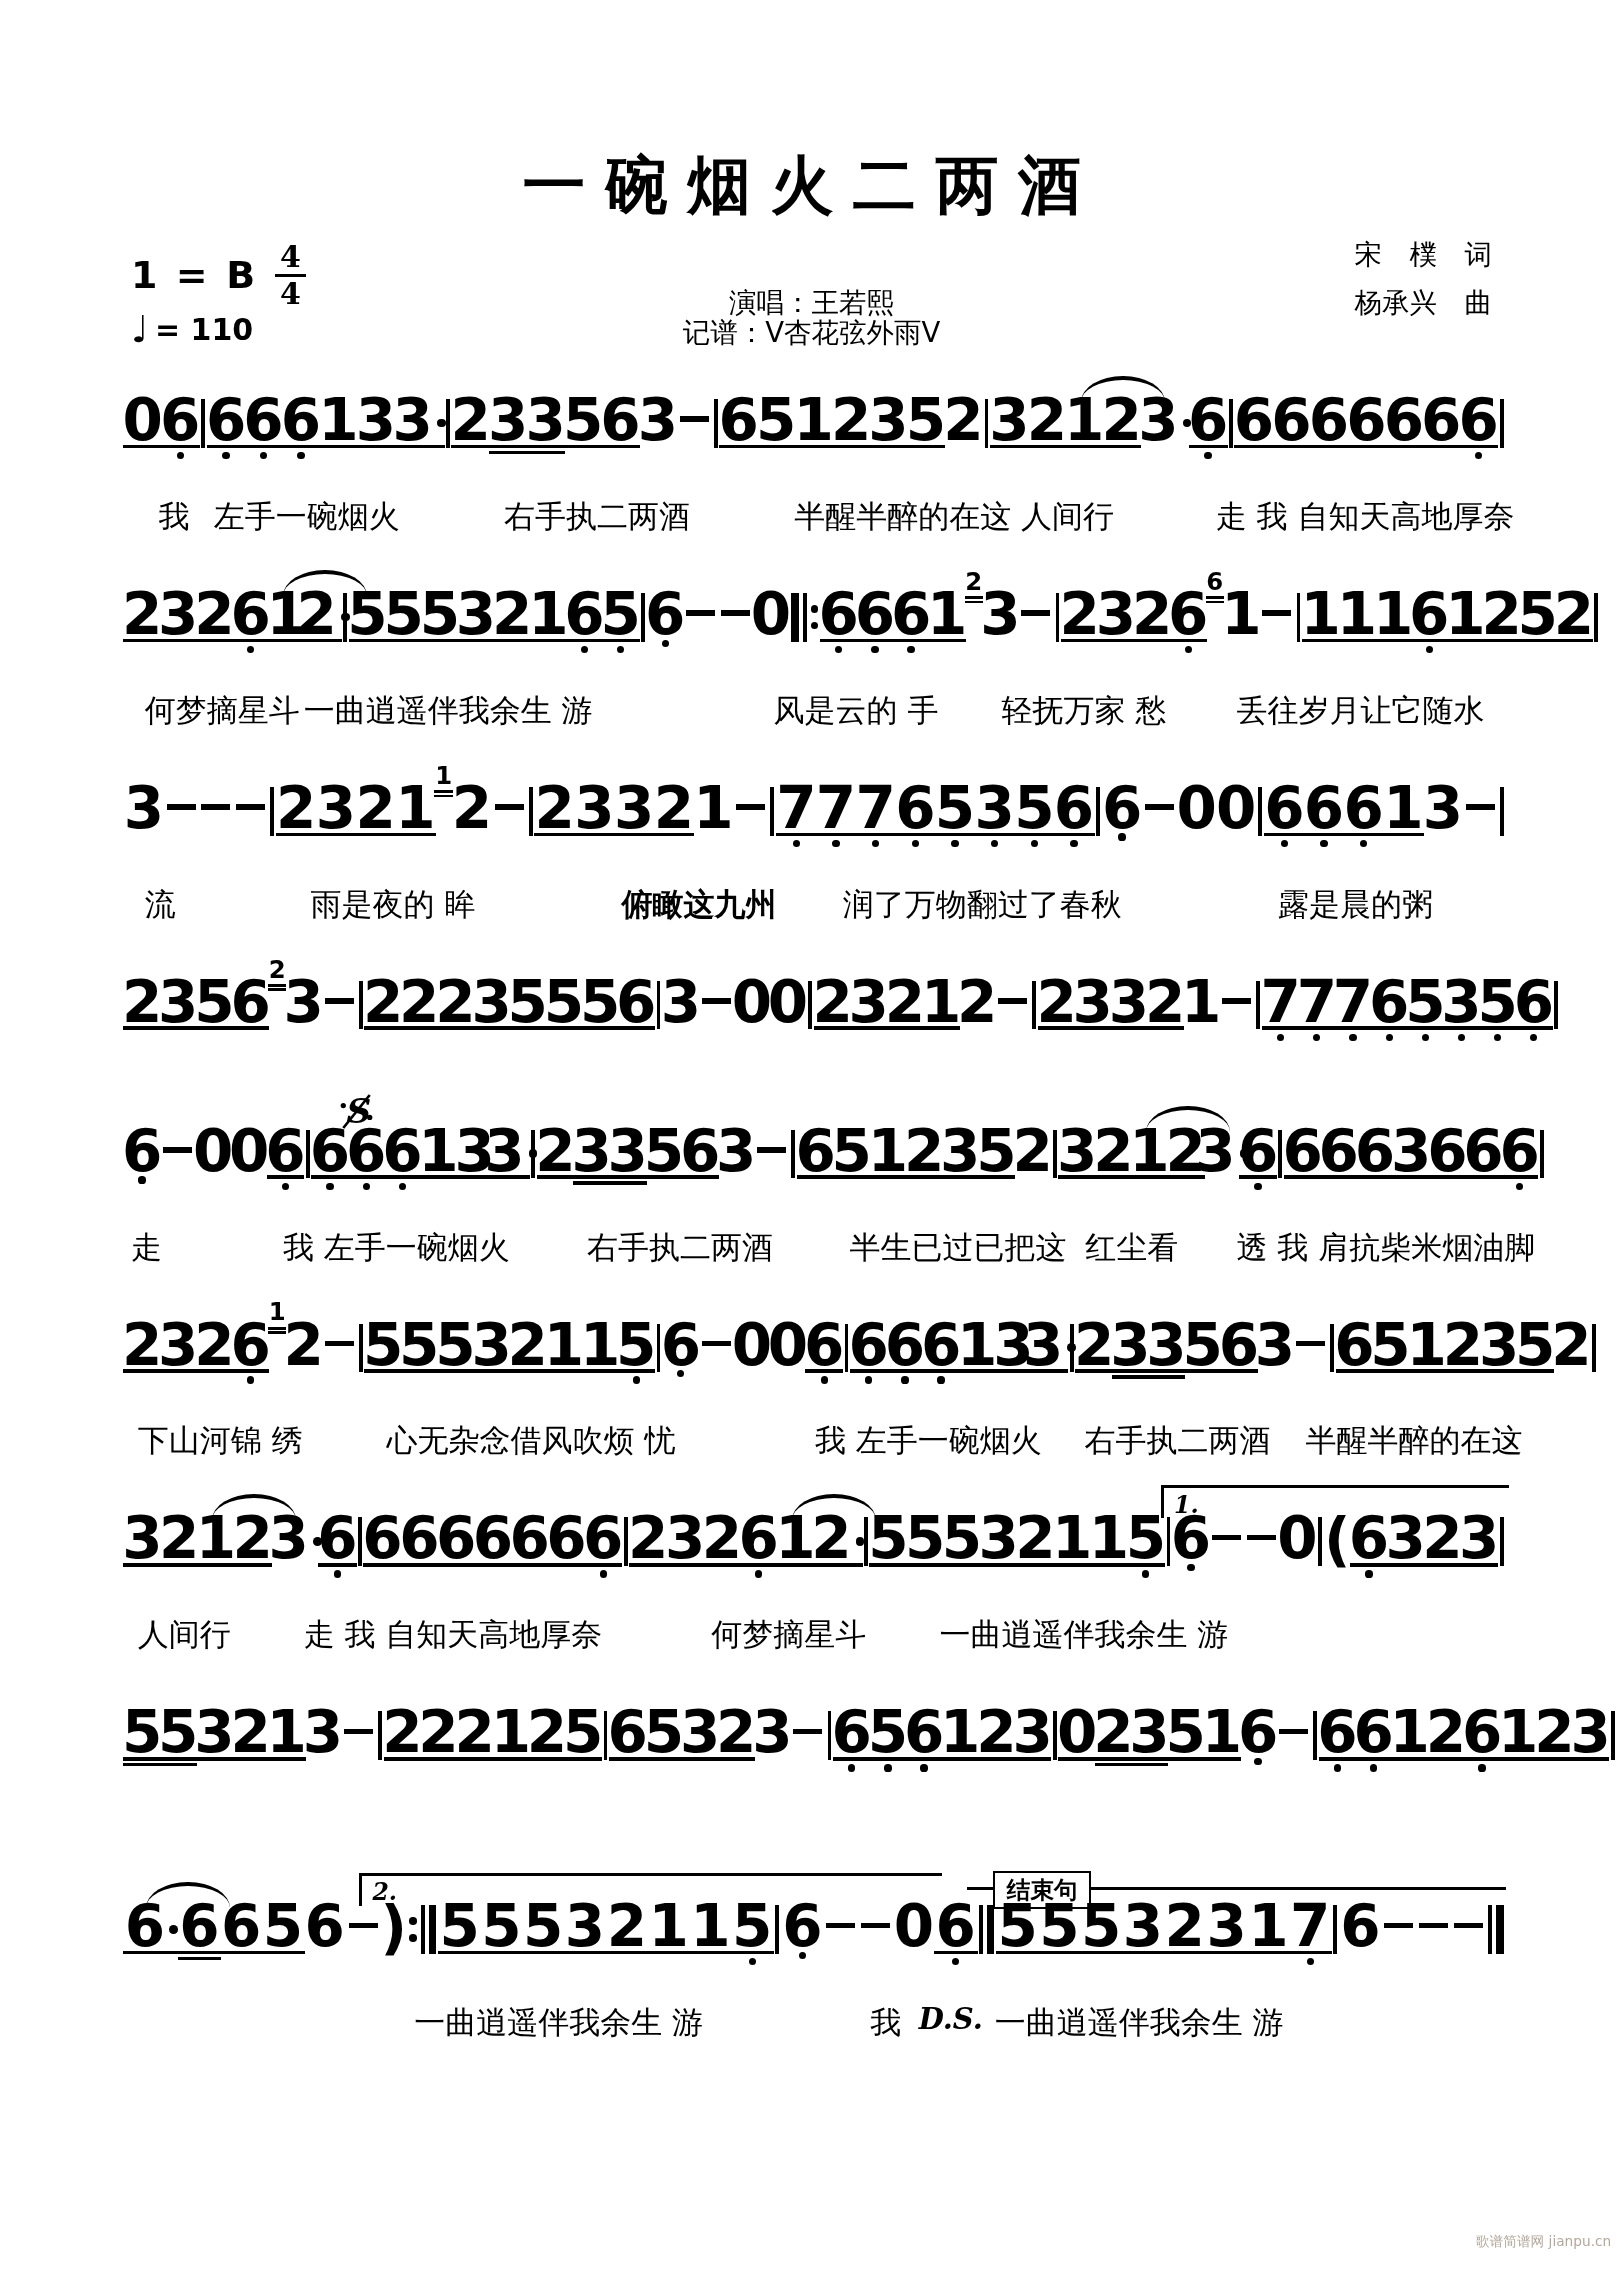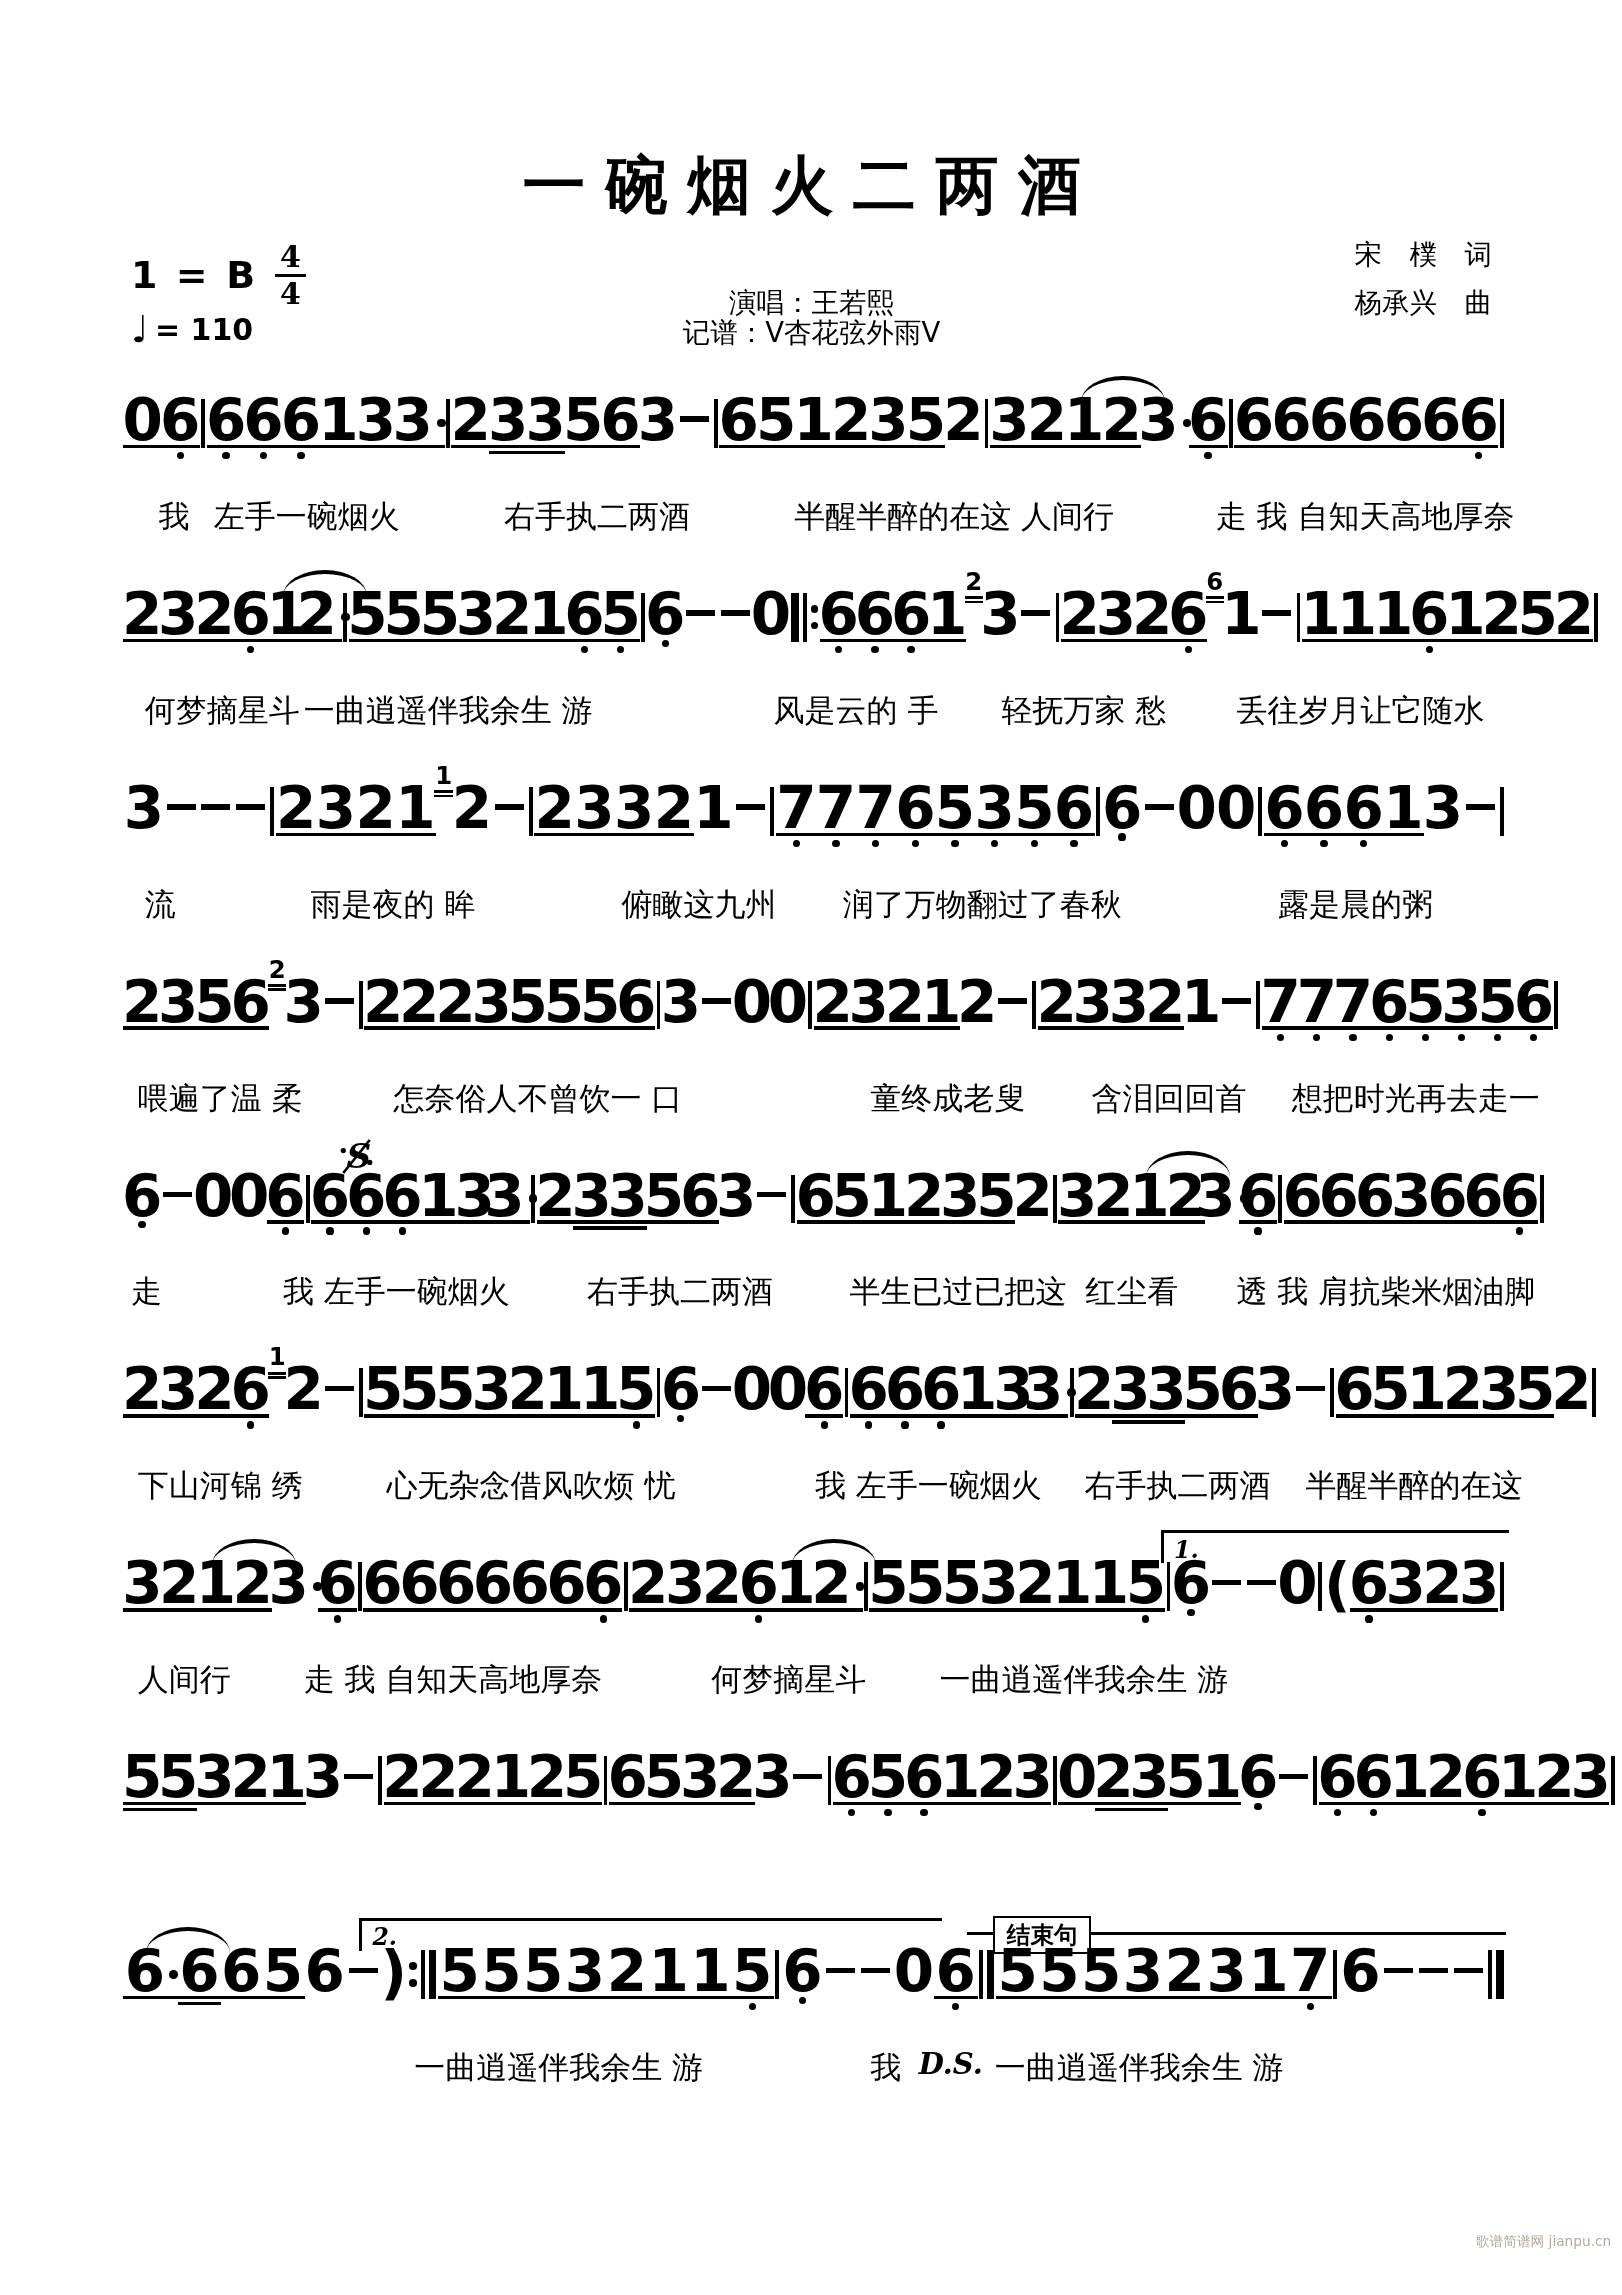--- a/index.html
+++ b/index.html
@@ -624,21 +624,21 @@
           <span class="tok dash">
             <i class="dashbar"></i>
           </span>
           <span class="tok barline">
             <i class="bl"></i>
           </span>
         </div>
         <div class="lyrics-row">
           <span class="lyr" style="left: 1.5%;">流</span>
           <span class="lyr" style="left: 13.5%;">雨是夜的 眸</span>
-          <span class="lyr" style="left: 36%;">俯瞰这九州</span>
+          <span class="lyr" style="left: 36%; font-weight: bold;">俯瞰这九州</span>
           <span class="lyr" style="left: 52%;">润了万物翻过了春秋</span>
           <span class="lyr" style="left: 83.5%;">露是晨的粥</span>
         </div>
       </div>
       <div class="system">
         <div class="notes-row">
           <span class="tok note">
             <span class="g">2</span>
             <i class="ul"></i>
           </span>
@@ -804,27 +804,20 @@
             <i class="ldot"></i>
           </span>
           <span class="tok note">
             <span class="g">6</span>
             <i class="ul"></i>
             <i class="ldot"></i>
           </span>
           <span class="tok barline">
             <i class="bl"></i>
           </span>
-        </div>
-        <div class="lyrics-row">
-          <span class="lyr" style="left: 1%;">喂遍了温 柔</span>
-          <span class="lyr" style="left: 19.5%;">怎奈俗人不曾饮一 口</span>
-          <span class="lyr" style="left: 54%;">童终成老叟</span>
-          <span class="lyr" style="left: 70%;">含泪回回首</span>
-          <span class="lyr" style="left: 84.5%;">想把时光再去走一</span>
         </div>
       </div>
       <div class="system">
         <div class="segno" style="left: 15.5%;"><svg width="37" height="41" viewBox="0 0 56 62">
             <text x="13" y="48" font-size="52" font-weight="bold" font-style="italic" font-family="DejaVu Serif, serif" fill="#000">S</text>
             <line x1="8" y1="56" x2="48" y2="6" stroke="#000" stroke-width="4"></line>
             <circle cx="8" cy="22" r="4" fill="#000"></circle>
             <circle cx="48" cy="40" r="4" fill="#000"></circle>
           </svg></div>
         <div class="notes-row">

